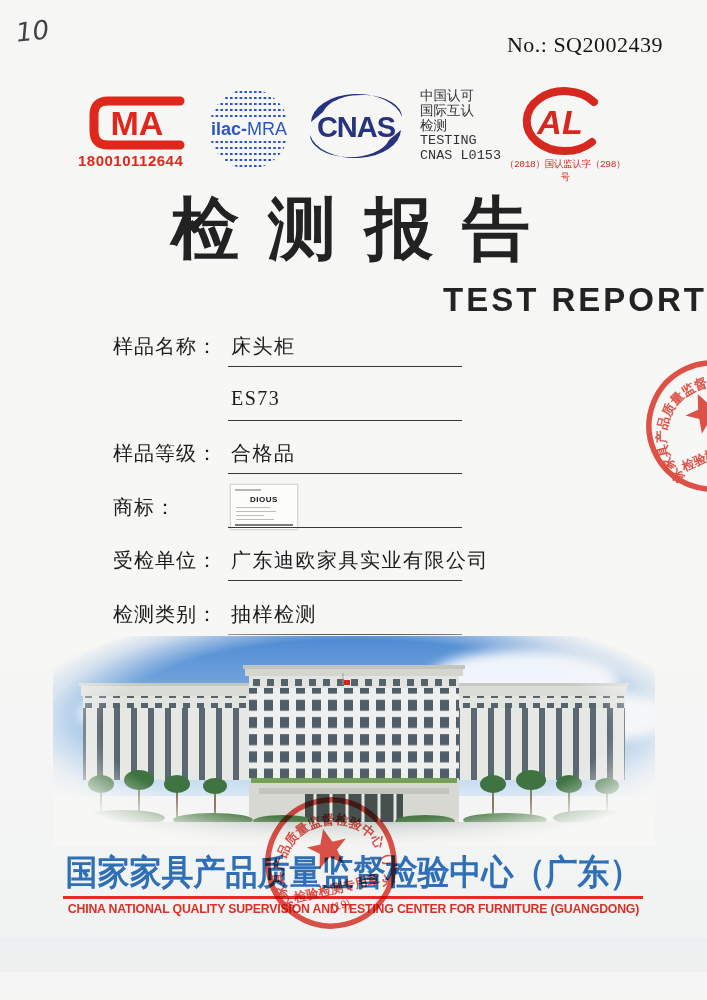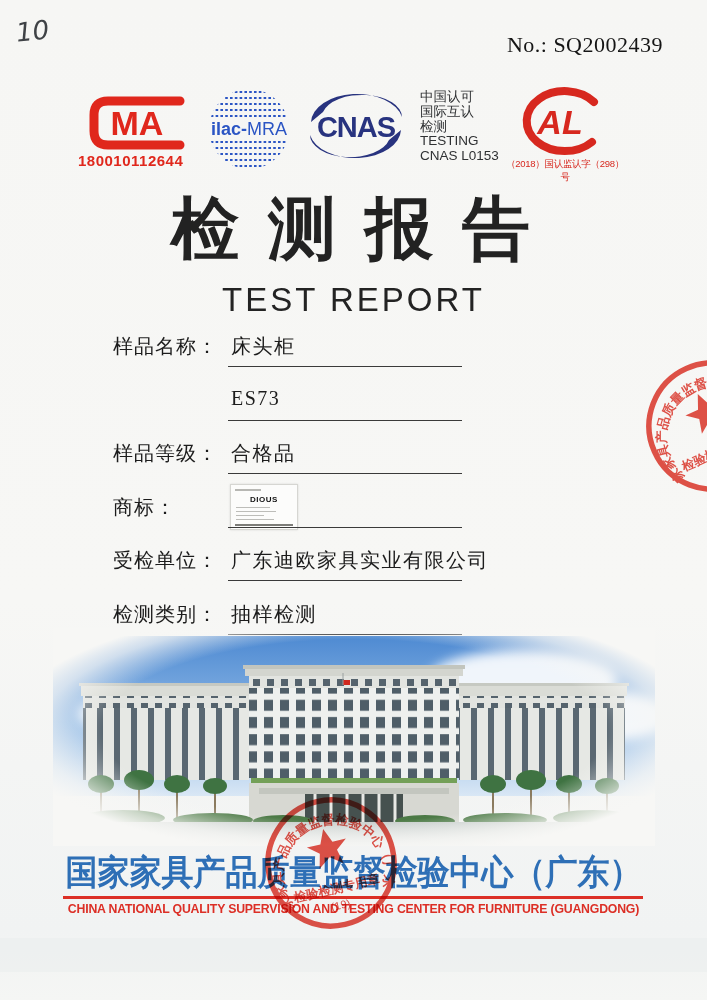--- a/index.html
+++ b/index.html
@@ -12,30 +12,30 @@
   .handwritten{position:absolute;left:16px;top:16px;font-family:"DejaVu Sans",sans-serif;
     font-style:italic;font-size:26px;color:#3f4246;transform:rotate(-6deg);}
   .report-no{position:absolute;top:32px;right:44px;font-size:22px;letter-spacing:.5px;color:#151515;}
   
   .logo{position:absolute;}
   .cma{left:84px;top:92px;}
   .cma-num{position:absolute;left:78px;top:152px;width:118px;
     font-family:"Liberation Sans",sans-serif;font-weight:bold;font-size:15px;color:#e0271c;letter-spacing:.5px;}
   .ilac{left:206px;top:86px;}
   .cnas{left:305px;top:90px;}
-  .accred{position:absolute;left:420px;top:90px;font-family:Liberation Sans, sans-serif;
+  .accred{position:absolute;left:420px;top:90px;font-family:Liberation Mono, monospace;
     font-size:13.5px;line-height:14.8px;color:#2f3133;}
   .cal{left:514px;top:86px;}
   .cal-cap{position:absolute;left:504px;top:158px;width:122px;text-align:center;
-    font-size:9.5px;letter-spacing:-.3px;color:#d7281f;font-family:Liberation Sans, sans-serif;}
+    font-size:9.5px;letter-spacing:-.3px;color:#d7281f;font-family:Liberation Mono, monospace;}
   
   .title-cn{position:absolute;left:0;right:0;top:184px;text-align:center;
     font-size:68px;font-weight:bold;letter-spacing:6px;color:#222;}
-  .title-en{position:absolute;left:0;right:0;top:281px;text-align:center;
-    font-family:"Liberation Sans",sans-serif;font-size:33px;font-weight:normal;letter-spacing:3px;color:#232323;}
+  .title-en{position:absolute;left:0;right:0;top:281px;text-align:right;
+    font-family:"Liberation Sans",sans-serif;font-size:33px;font-weight:bold;letter-spacing:3px;color:#232323;}
   
   .form{position:absolute;left:0;top:330px;width:707px;}
   .field-row{position:absolute;left:0;width:559px;height:40px;}
   .r1{top:3px}.r2{top:56.5px}.r3{top:110px}.r4{top:163.5px}.r5{top:217px}.r6{top:270.5px}
   .f-label{position:absolute;left:113px;top:0;font-size:20px;letter-spacing:1px;white-space:nowrap;}
   .f-value{position:absolute;left:231px;top:0;font-size:20px;letter-spacing:1.5px;white-space:nowrap;}
   .f-line{position:absolute;left:228px;right:97px;top:33px;height:0;border-bottom:1.6px solid #3a3a3a;}
   .tm-box{position:absolute;left:230px;top:-10px;width:54px;height:44px;background:#fcfcfb;
     border:1px solid #d6d6d2;box-shadow:0 0 2px rgba(0,0,0,.12);font-family:"Liberation Sans",sans-serif;padding-left:12px;}
   .tm-top{position:absolute;left:4px;top:4px;width:26px;height:2px;background:#b7b7b3;}

